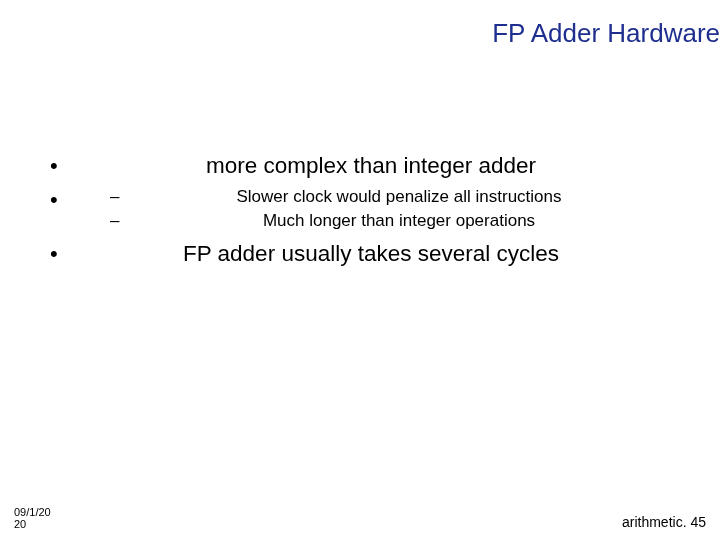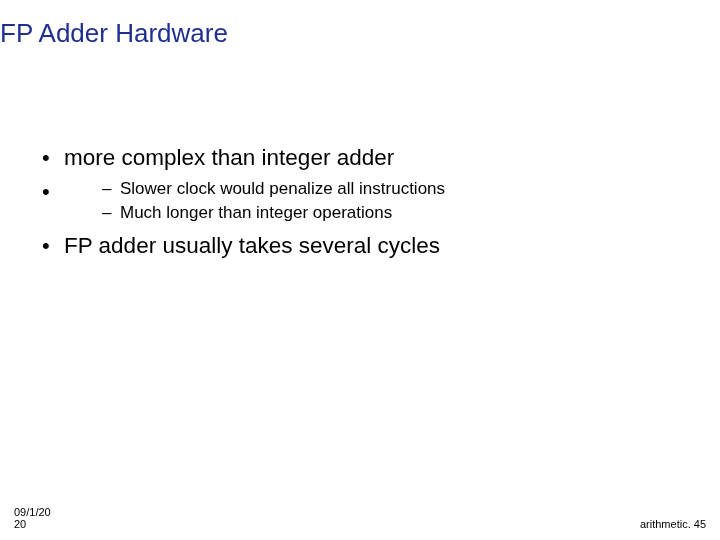--- a/index.html
+++ b/index.html
@@ -16,36 +16,37 @@
     width: 720px;
     height: 540px;
     position: relative;
     box-sizing: border-box;
   }
   .title {
     position: absolute;
     top: 18px;
     left: 0;
     width: 720px;
-    text-align: left;
+    text-align: right;
     font-size: 26px;
     color: #1f2f8f;
     font-weight: normal;
   }
   .body {
     position: absolute;
     top: 140px;
     left: 38px;
     right: 38px;
     color: #000000;
   }
   ul.level1 {
     list-style: none;
-    margin: 4px;
+    margin: 12px;
     padding: 0;
+    text-align: center;
   }
   ul.level1 > li {
     font-size: 22.5px;
     line-height: 1.25;
     margin: 0 0 4px 0;
     padding-left: 22px;
     position: relative;
   }
   ul.level1 > li::before {
     content: "•";
@@ -78,21 +79,21 @@
     bottom: 10px;
     font-size: 11px;
     color: #000;
     line-height: 1.1;
     white-space: pre-line;
   }
   .footer-right {
     position: absolute;
     right: 14px;
     bottom: 10px;
-    font-size: 11px;
+    font-size: 14px;
     color: #000;
   }
 </style>
 </head>
 <body>
 
 <div class="slide">
 
   <div class="title">FP Adder Hardware</div>
 

